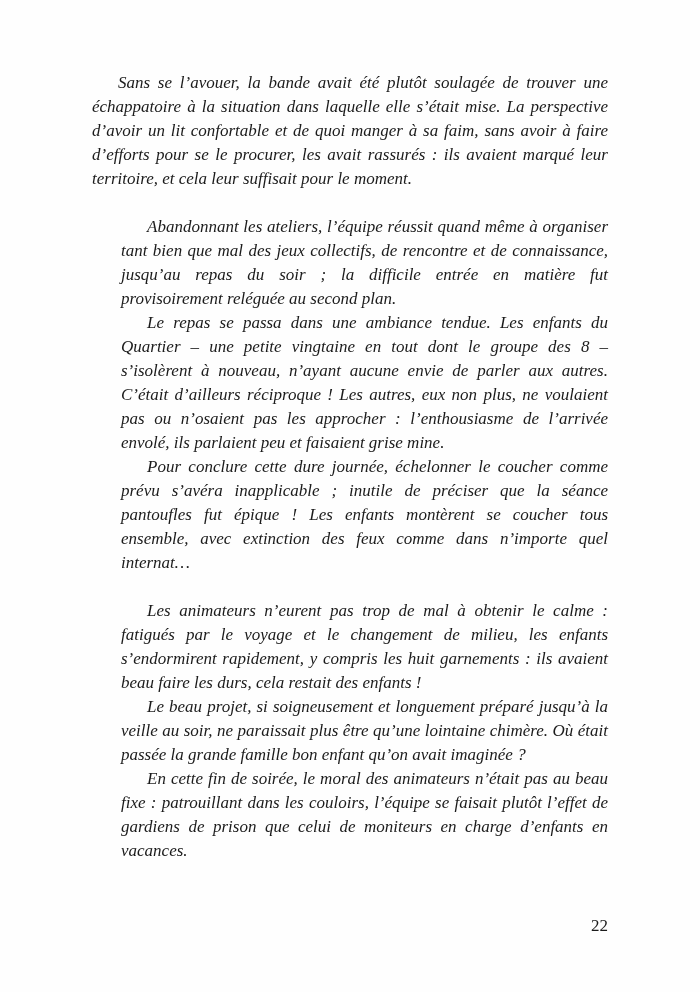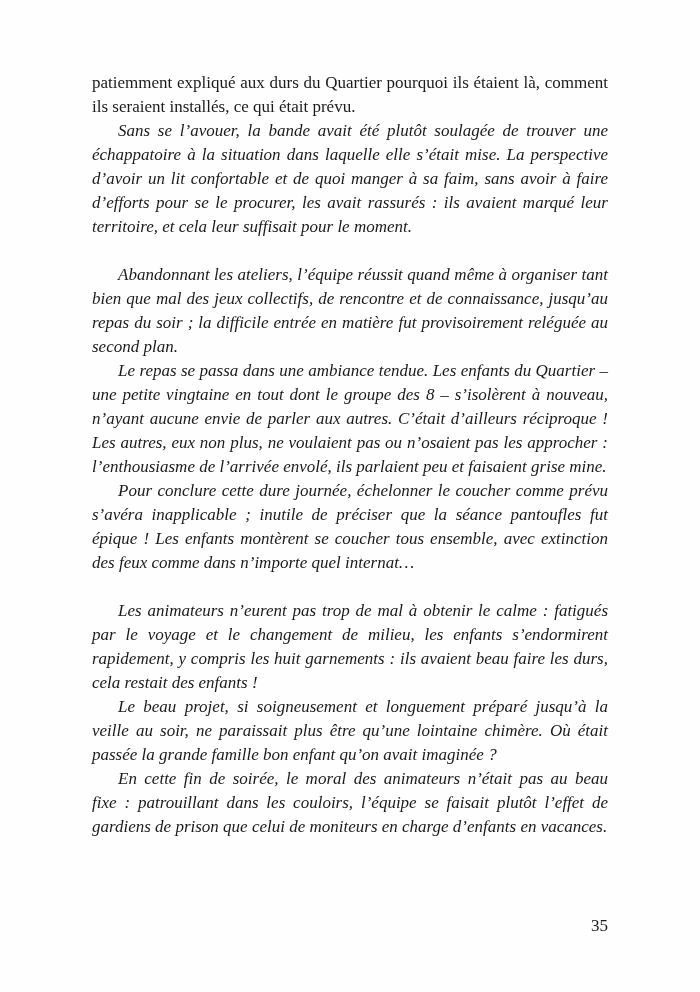--- a/index.html
+++ b/index.html
@@ -27,20 +27,21 @@
     width: 516px;
     font-size: 17px;
     line-height: 24px;
     text-align: justify;
     text-align-last: left;
     hyphens: none;
     -webkit-hyphens: none;
   }
   .section + .section {
     margin-top: 24px;
+    margin-left: 29px;
   }
   p.para {
     margin: 0;
     padding: 0;
   }
   p.para.indent {
     text-indent: 26px;
     font-style: italic;
   }
   .page-number {
@@ -51,28 +52,27 @@
     line-height: 24px;
     text-align: right;
   }
 </style>
 </head>
 <body>
 
 <div class="page">
   <div class="text-block">
       <div class="section">
-        <p class="para">patiemment expliqué aux durs du Quartier pourquoi ils étaient là, comment ils seraient installés, ce qui était prévu.</p>
         <p class="para indent">Sans se l’avouer, la bande avait été plutôt soulagée de trouver une échappatoire à la situation dans laquelle elle s’était mise. La perspective d’avoir un lit confortable et de quoi manger à sa faim, sans avoir à faire d’efforts pour se le procurer, les avait rassurés&nbsp;: ils avaient marqué leur territoire, et cela leur suffisait pour le moment.</p>
       </div>
       <div class="section">
         <p class="para indent">Abandonnant les ateliers, l’équipe réussit quand même à organiser tant bien que mal des jeux collectifs, de rencontre et de connaissance, jusqu’au repas du soir&nbsp;; la difficile entrée en matière fut provisoirement reléguée au second plan.</p>
         <p class="para indent">Le repas se passa dans une ambiance tendue. Les enfants du Quartier – une petite vingtaine en tout dont le groupe des 8 – s’isolèrent à nouveau, n’ayant aucune envie de parler aux autres. C’était d’ailleurs réciproque&nbsp;! Les autres, eux non plus, ne voulaient pas ou n’osaient pas les approcher&nbsp;: l’enthousiasme de l’arrivée envolé, ils parlaient peu et faisaient grise mine.</p>
         <p class="para indent">Pour conclure cette dure journée, échelonner le coucher comme prévu s’avéra inapplicable&nbsp;; inutile de préciser que la séance pantoufles fut épique&nbsp;! Les enfants montèrent se coucher tous ensemble, avec extinction des feux comme dans n’importe quel internat…</p>
       </div>
       <div class="section">
         <p class="para indent">Les animateurs n’eurent pas trop de mal à obtenir le calme&nbsp;: fatigués par le voyage et le changement de milieu, les enfants s’endormirent rapidement, y compris les huit garnements&nbsp;: ils avaient beau faire les durs, cela restait des enfants&nbsp;!</p>
         <p class="para indent">Le beau projet, si soigneusement et longuement préparé jusqu’à la veille au soir, ne paraissait plus être qu’une lointaine chimère. Où était passée la grande famille bon enfant qu’on avait imaginée&nbsp;?</p>
         <p class="para indent">En cette fin de soirée, le moral des animateurs n’était pas au beau fixe&nbsp;: patrouillant dans les couloirs, l’équipe se faisait plutôt l’effet de gardiens de prison que celui de moniteurs en charge d’enfants en vacances.</p>
       </div>
     </div>
-  <div class="page-number">35</div>
+  <div class="page-number">22</div>
 </div>
 
 </body></html>

